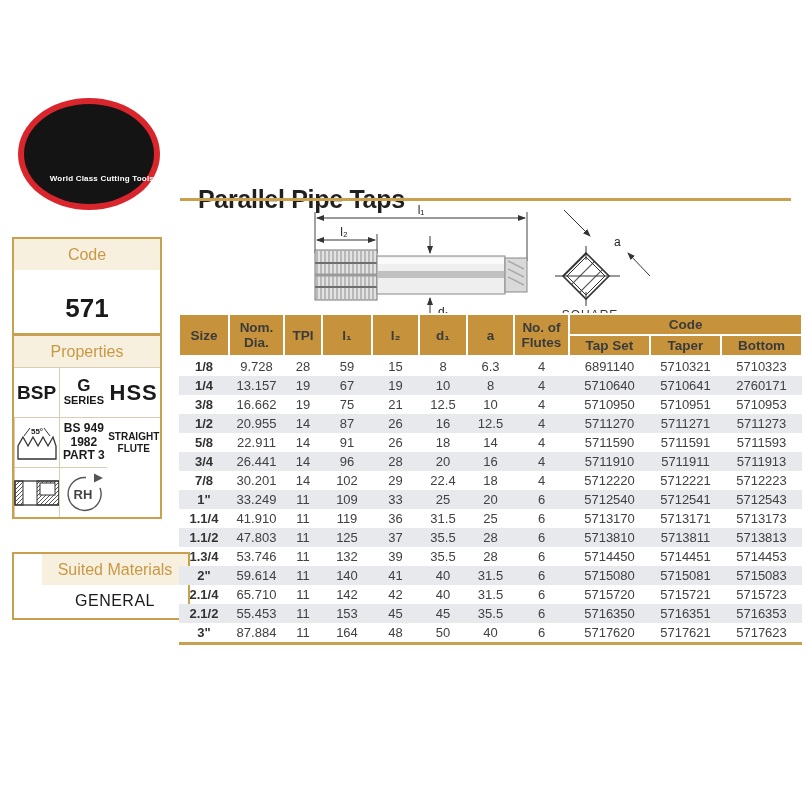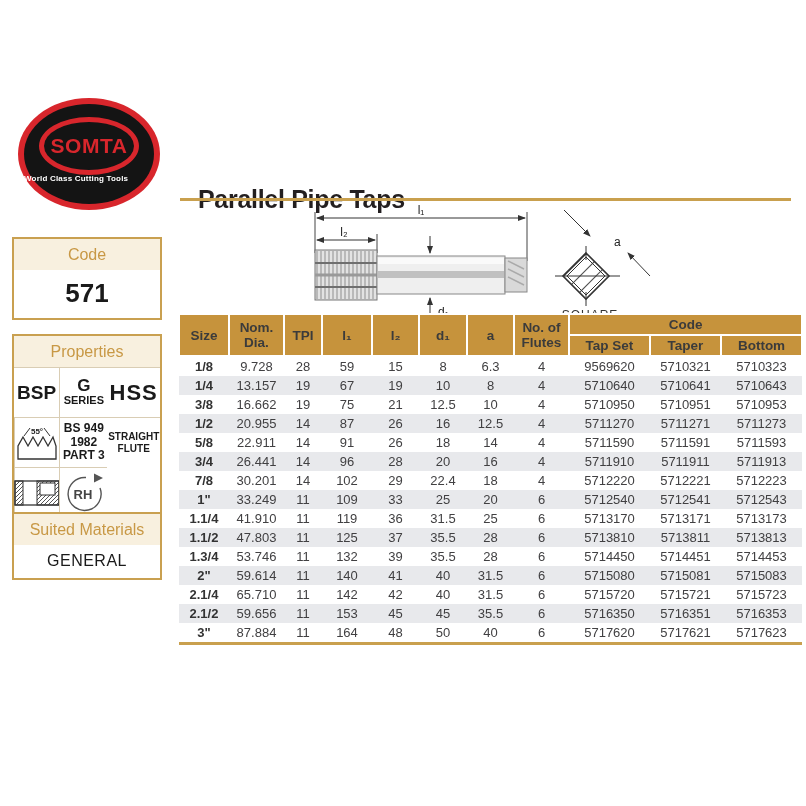--- a/index.html
+++ b/index.html
@@ -8,48 +8,48 @@
   .pre { white-space:pre-line; }
 
   
   .logo { position:absolute; left:18px; top:98px; width:142px; height:112px; }
   .logo-outer { position:absolute; inset:0; background:#d8262c; border-radius:50%; }
   .logo-black { position:absolute; inset:6px; background:#141414; border-radius:50%; }
   .logo-ring { position:absolute; left:15px; right:15px; top:13px; height:48px;
                border:5px solid #d8262c; border-radius:50%;
                display:flex; align-items:center; justify-content:center; }
   .logo-brand { color:#d8262c; font-weight:bold; font-size:21px; letter-spacing:.5px; }
-  .logo-tagline { position:absolute; left:0; right:0; bottom:21px; text-align:left;
+  .logo-tagline { position:absolute; left:0; right:0; bottom:21px; text-align:right;
                   color:#fff; font-weight:bold; font-size:8px; letter-spacing:.2px; }
 
   
   .title { position:absolute; left:180px; top:167px; margin:18px; font-size:25px; font-weight:bold;
            color:#231f20; letter-spacing:-.3px; }
   .title-rule { position:absolute; left:180px; top:198px; width:611px; height:3px; background:#c9a04e; }
 
   
   .box { position:absolute; left:12px; width:146px; border:2px solid #c9a050; background:#fff; }
   .box-header { background:#f8f0df; color:#c89845; text-align:center; font-size:16px;
                 padding:7px 0 6px; }
   .code-box { top:237px; }
-  .code-value { text-align:center; font-size:26px; font-weight:bold; color:#1a1a1a; padding:8px 0 9px; }
+  .code-value { text-align:center; font-size:26px; font-weight:bold; color:#1a1a1a; padding:23px 0 9px; }
 
   .props-box { top:334px; }
   .props-grid { display:grid; grid-template-columns:31% 33% 36%; }
   .pcell { display:flex; flex-direction:column; align-items:center; justify-content:center;
            min-height:50px; border-top:1px solid #d9cdb4; border-left:1px solid #d9cdb4;
            text-align:center; font-weight:bold; color:#1a1a1a; padding:2px 1px; box-sizing:border-box; }
   .pcell.c1 { border-left:none; }
   .t-bsp { font-size:19px; } .t-hss { font-size:22px; letter-spacing:1px; }
   .t-g { font-size:17px; line-height:1; } .t-series { font-size:11px; line-height:1.2;text-align:center; }
   .t-iso { font-size:16px; line-height:1.05; } .t-2284 { font-size:19px; letter-spacing:1px; line-height:1.1; }
   .t-std { font-size:12px; line-height:1.15; }
   .t-flute { font-size:10px; line-height:1.2; }
 
-  .suited-box { top:512px; }
+  .suited-box { top:552px;padding-left:28px; }
   .suited-value { text-align:center; font-size:16px; font-weight:normal; color:#1a1a1a;
                   letter-spacing:.5px; padding:7px 0 8px; }
 
   
   .tap-svg { position:absolute; left:300px; top:203px; }
   .square-svg { position:absolute; left:550px; top:202px; }
 
   
   .table-wrap { position:absolute; left:178px; top:313px; width:623px; }
   table { border-collapse:collapse; width:623px; table-layout:fixed; }
@@ -61,23 +61,20 @@
   table { border-bottom:3px solid #c9a04e; }
 </style>
 </head>
 <body>
 
 <div class="page">
 
   <div class="logo">
     <div class="logo-outer">
       <div class="logo-black">
-        <div class="logo-ring">
-          <span class="logo-brand">SOMTA</span>
-        </div>
         <div class="logo-tagline">World Class Cutting Tools</div>
       </div>
     </div>
   </div>
 
   <h1 class="title">Parallel Pipe Taps</h1>
   <div class="title-rule"></div>
 
   <svg class="tap-svg" width="250" height="118" viewBox="0 0 250 118">
     <defs>
@@ -234,36 +231,36 @@
       <tbody>
           <tr>
             <td class="size-col">1/8</td>
             <td>9.728</td>
             <td>28</td>
             <td>59</td>
             <td>15</td>
             <td>8</td>
             <td>6.3</td>
             <td>4</td>
-            <td>9569620</td>
+            <td>6891140</td>
             <td>5710321</td>
             <td>5710323</td>
           </tr>
           <tr class="alt">
             <td class="size-col">1/4</td>
             <td>13.157</td>
             <td>19</td>
             <td>67</td>
             <td>19</td>
             <td>10</td>
             <td>8</td>
             <td>4</td>
             <td>5710640</td>
             <td>5710641</td>
-            <td>5710643</td>
+            <td>2760171</td>
           </tr>
           <tr>
             <td class="size-col">3/8</td>
             <td>16.662</td>
             <td>19</td>
             <td>75</td>
             <td>21</td>
             <td>12.5</td>
             <td>10</td>
             <td>4</td>
@@ -396,21 +393,21 @@
             <td>42</td>
             <td>40</td>
             <td>31.5</td>
             <td>6</td>
             <td>5715720</td>
             <td>5715721</td>
             <td>5715723</td>
           </tr>
           <tr class="alt">
             <td class="size-col">2.1/2</td>
-            <td>59.656</td>
+            <td>55.453</td>
             <td>11</td>
             <td>153</td>
             <td>45</td>
             <td>45</td>
             <td>35.5</td>
             <td>6</td>
             <td>5716350</td>
             <td>5716351</td>
             <td>5716353</td>
           </tr>

